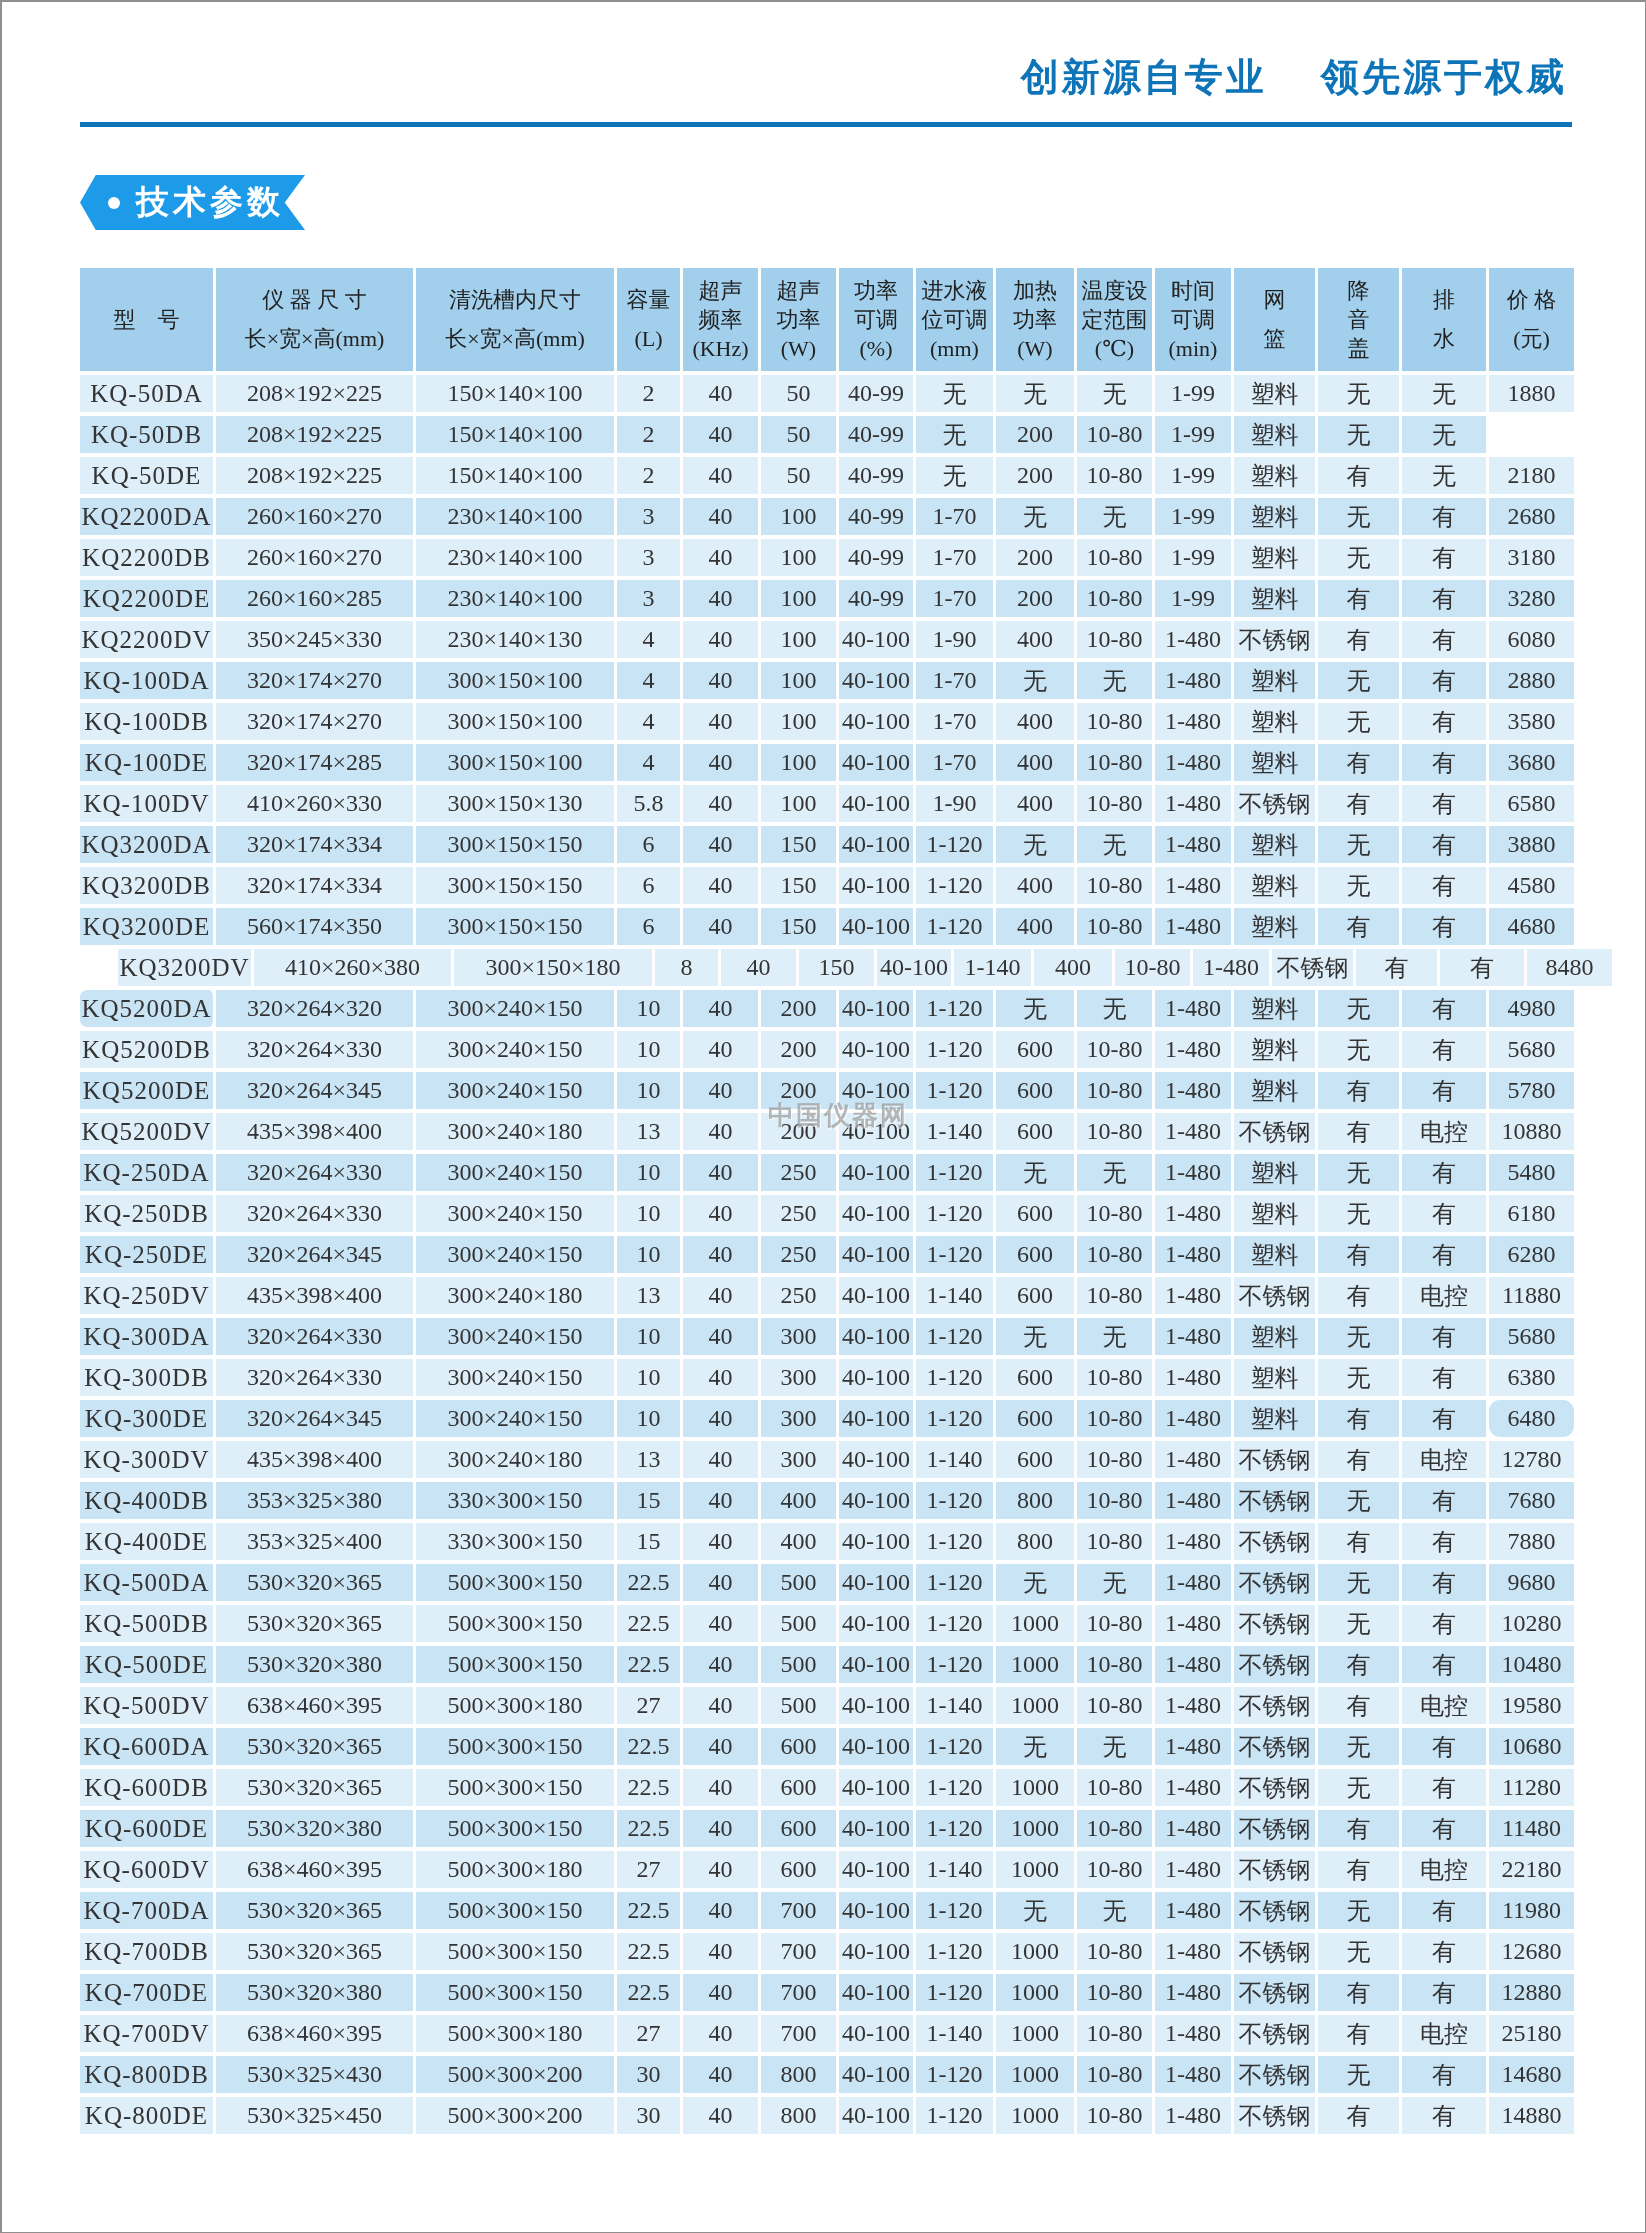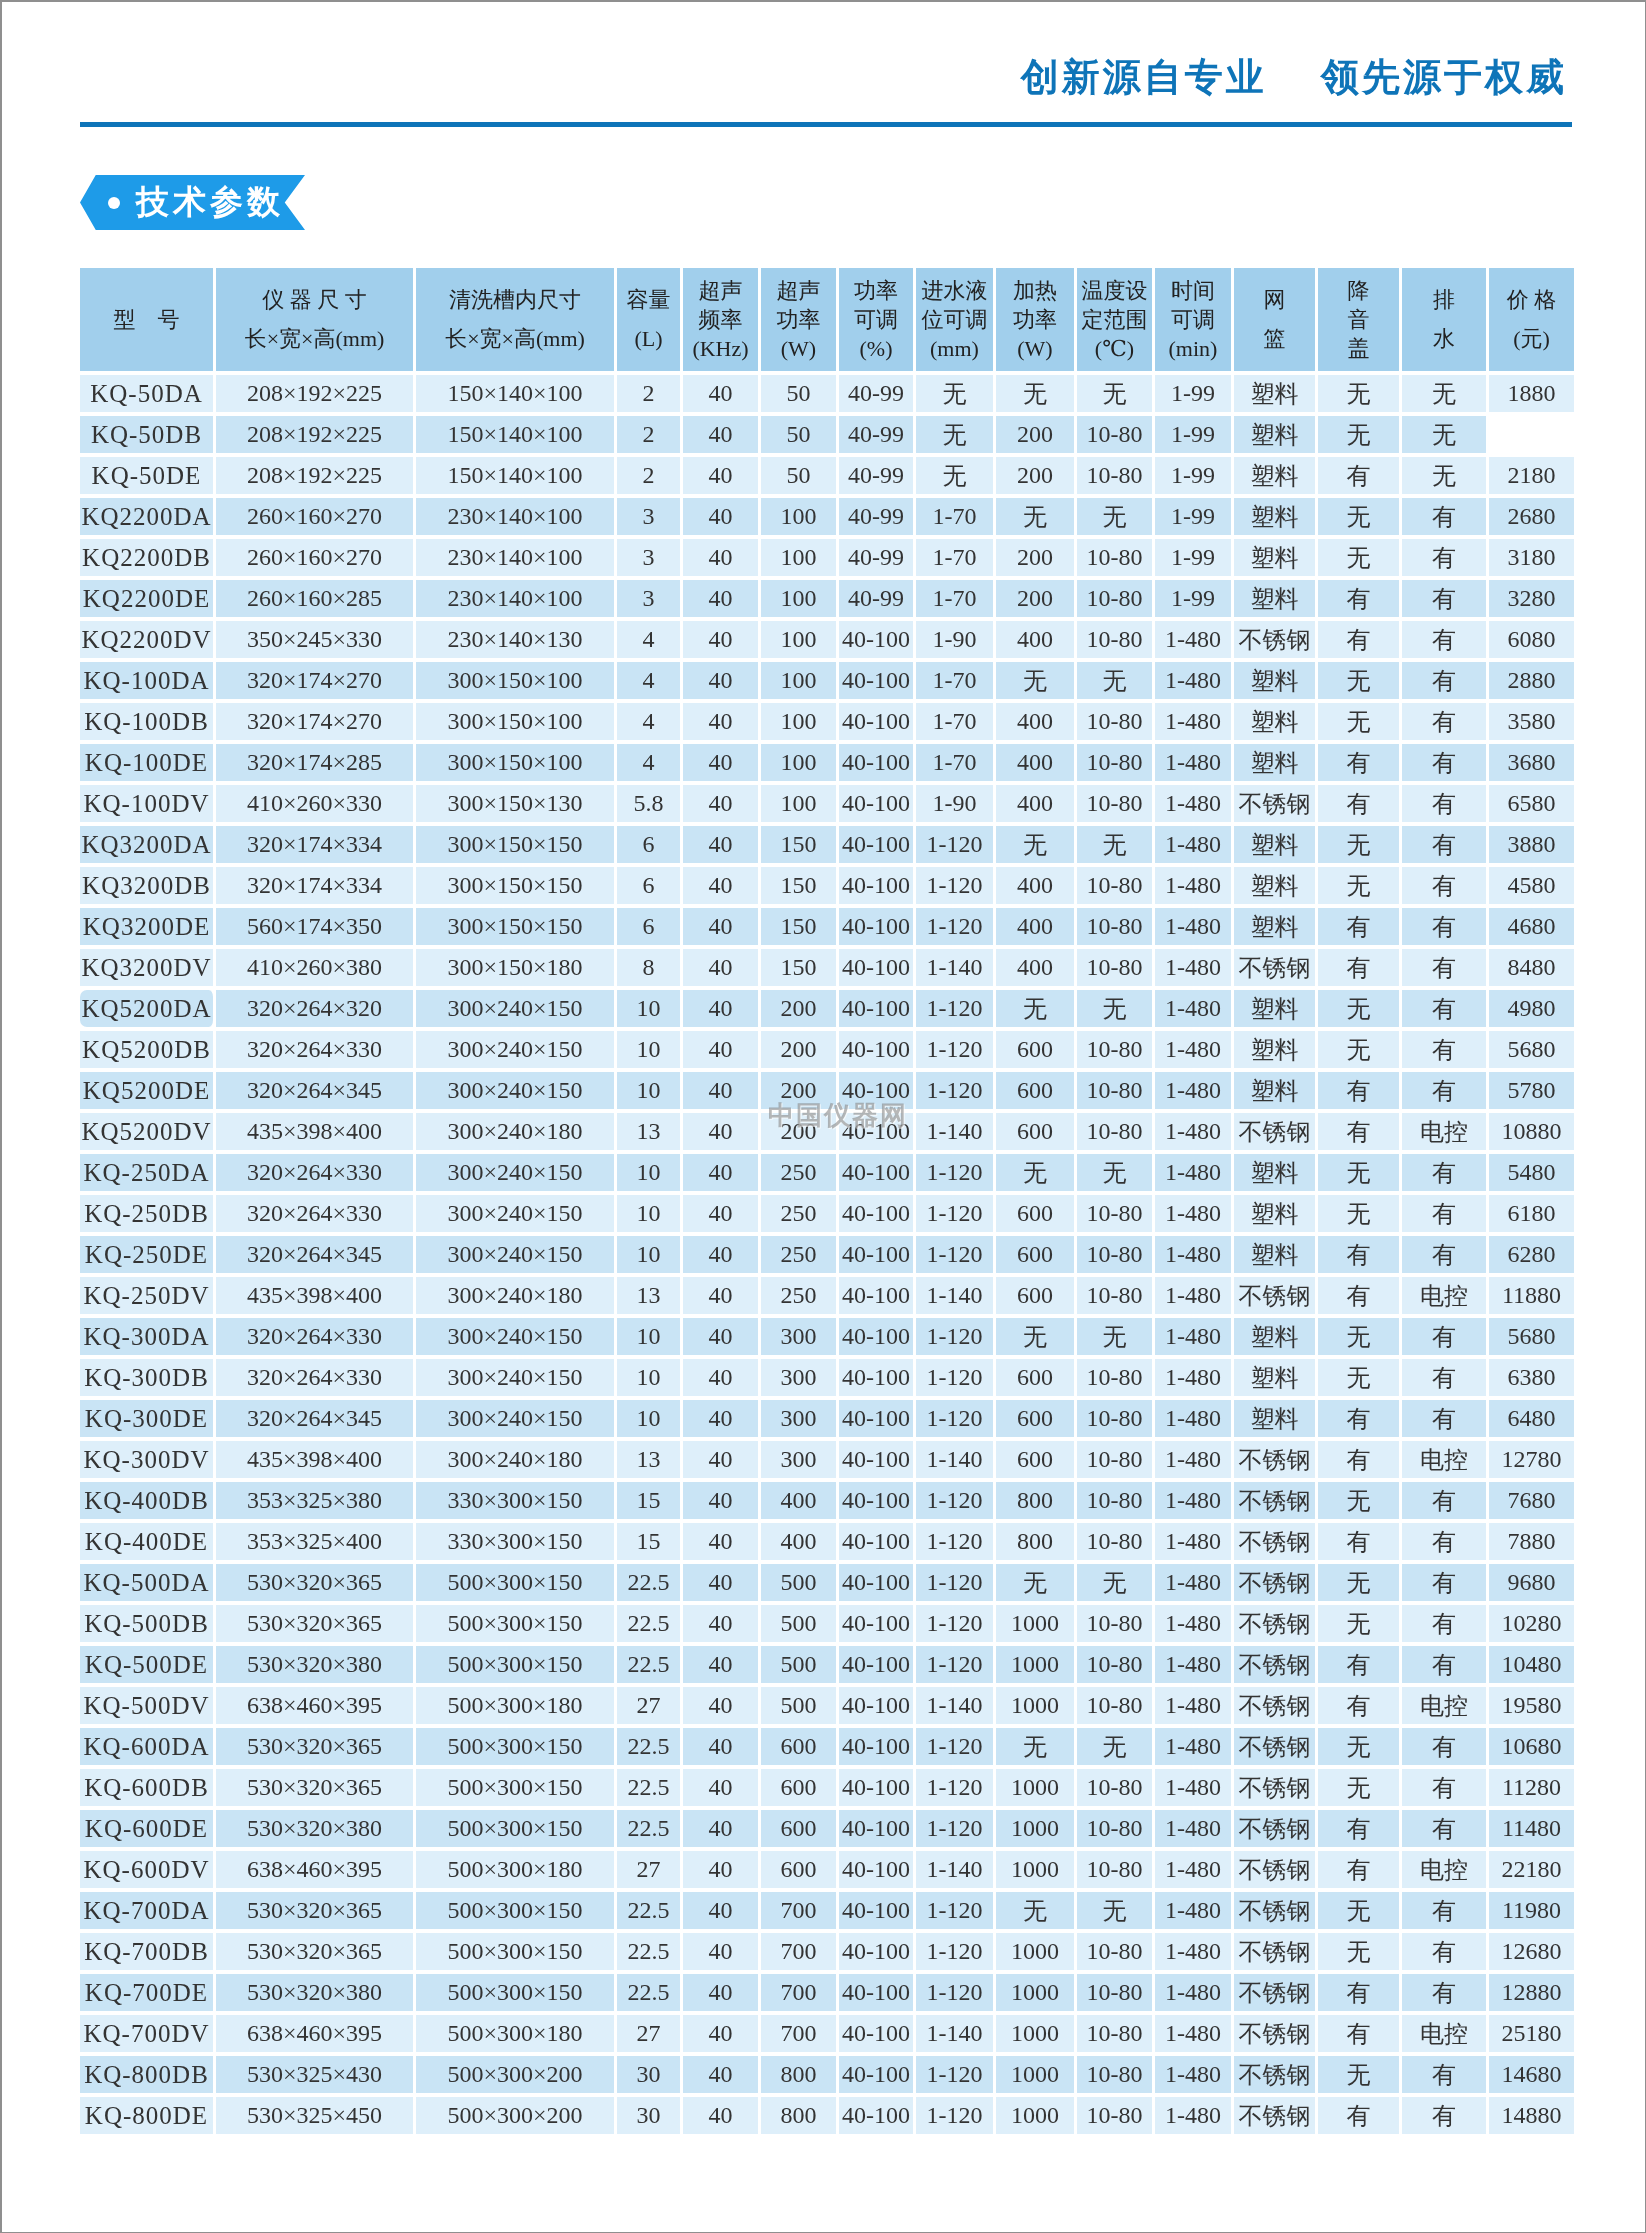--- a/index.html
+++ b/index.html
@@ -396,21 +396,21 @@
           <div class="td" style="flex: 0 0 80px;">1-120</div>
           <div class="td" style="flex: 0 0 81px;">400</div>
           <div class="td" style="flex: 0 0 78px;">10-80</div>
           <div class="td" style="flex: 0 0 79px;">1-480</div>
           <div class="td" style="flex: 0 0 84px;">塑料</div>
           <div class="td" style="flex: 0 0 84px;">有</div>
           <div class="td" style="flex: 0 0 87px;">有</div>
           <div class="td" style="flex: 0 0 85px;">4680</div>
         </div>
         <div class="tr light">
-          <div class="td model" style="flex: 0 0 136px;">KQ3200DV</div>
+          <div class="td model" style="flex: 0 0 136px; margin-left: 38px;">KQ3200DV</div>
           <div class="td" style="flex: 0 0 200px;">410×260×380</div>
           <div class="td" style="flex: 0 0 201px;">300×150×180</div>
           <div class="td" style="flex: 0 0 66px;">8</div>
           <div class="td" style="flex: 0 0 78px;">40</div>
           <div class="td" style="flex: 0 0 78px;">150</div>
           <div class="td" style="flex: 0 0 77px;">40-100</div>
           <div class="td" style="flex: 0 0 80px;">1-140</div>
           <div class="td" style="flex: 0 0 81px;">400</div>
           <div class="td" style="flex: 0 0 78px;">10-80</div>
           <div class="td" style="flex: 0 0 79px;">1-480</div>
@@ -597,21 +597,21 @@
           <div class="td" style="flex: 0 0 78px;">40</div>
           <div class="td" style="flex: 0 0 78px;">300</div>
           <div class="td" style="flex: 0 0 77px;">40-100</div>
           <div class="td" style="flex: 0 0 80px;">1-120</div>
           <div class="td" style="flex: 0 0 81px;">600</div>
           <div class="td" style="flex: 0 0 78px;">10-80</div>
           <div class="td" style="flex: 0 0 79px;">1-480</div>
           <div class="td" style="flex: 0 0 84px;">塑料</div>
           <div class="td" style="flex: 0 0 84px;">有</div>
           <div class="td" style="flex: 0 0 87px;">有</div>
-          <div class="td" style="flex: 0 0 85px;">6480</div>
+          <div class="td" style="flex: 0 0 85px; border-radius: 11px;">6480</div>
         </div>
         <div class="tr light">
           <div class="td model" style="flex: 0 0 136px;">KQ-300DV</div>
           <div class="td" style="flex: 0 0 200px;">435×398×400</div>
           <div class="td" style="flex: 0 0 201px;">300×240×180</div>
           <div class="td" style="flex: 0 0 66px;">13</div>
           <div class="td" style="flex: 0 0 78px;">40</div>
           <div class="td" style="flex: 0 0 78px;">300</div>
           <div class="td" style="flex: 0 0 77px;">40-100</div>
           <div class="td" style="flex: 0 0 80px;">1-140</div>

